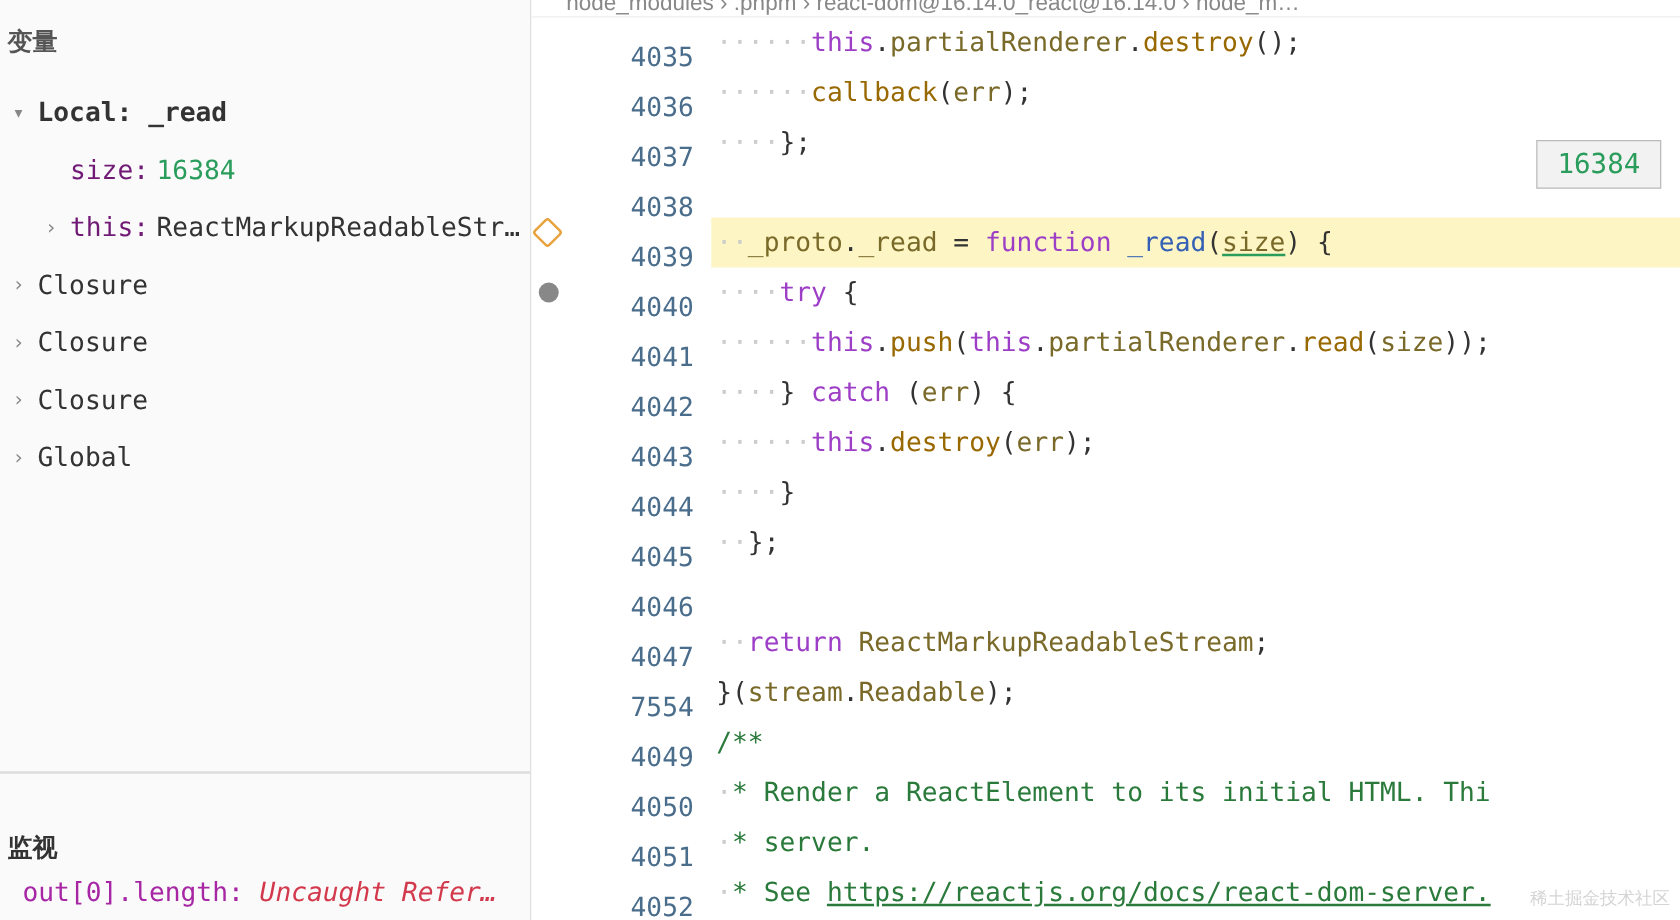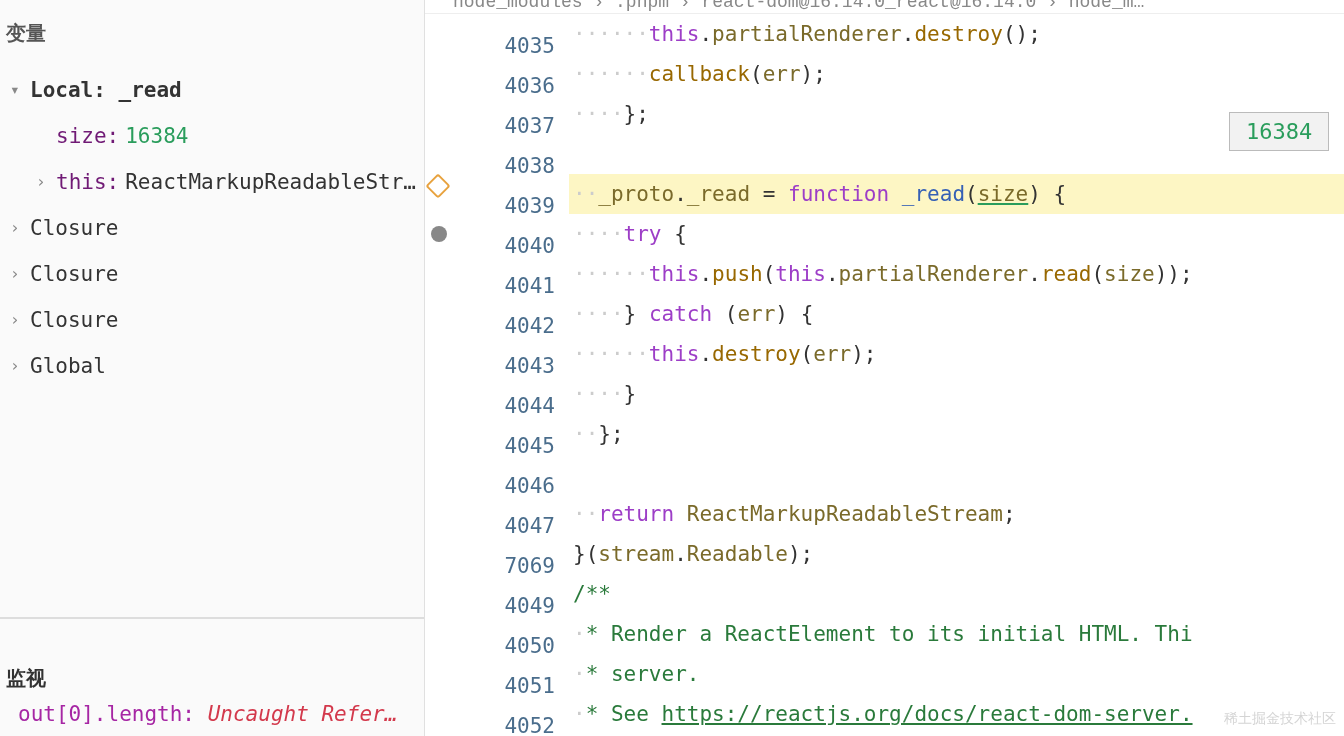--- a/index.html
+++ b/index.html
@@ -70,21 +70,21 @@
   display: flex;
   flex-direction: column;
   position: relative;
   overflow: hidden;
 }
 .breadcrumbs {
   height: 14px;
   padding-left: 28px;
   color: #888;
   font-size: 18px;
-  font-family: Liberation Mono, monospace;
+  font-family: Liberation Sans, sans-serif;
   border-bottom: 1px solid #eee;
   overflow: hidden;
   white-space: nowrap;
   line-height: 4px;
 }
 .code-area { flex:1; display:flex; overflow:hidden; }
 .gutter {
   width: 110px;
   text-align: right;
   padding-right: 14px;
@@ -236,21 +236,21 @@
         <div class="line-row">4038</div>
         <div class="line-row">4039</div>
         <div class="line-row">4040</div>
         <div class="line-row">4041</div>
         <div class="line-row">4042</div>
         <div class="line-row">4043</div>
         <div class="line-row">4044</div>
         <div class="line-row">4045</div>
         <div class="line-row">4046</div>
         <div class="line-row">4047</div>
-        <div class="line-row">7069</div>
+        <div class="line-row">7554</div>
         <div class="line-row">4049</div>
         <div class="line-row">4050</div>
         <div class="line-row">4051</div>
         <div class="line-row">4052</div>
       </div>
     <div class="code" id="code">
       <div class="tooltip">16384</div>
     <div class="line-row"><span class="ws">······</span><span class="kw">this</span><span class="punct">.</span><span class="prop">partialRenderer</span><span class="punct">.</span><span class="fn">destroy</span><span class="punct">();</span></div>
         <div class="line-row"><span class="ws">······</span><span class="fn">callback</span><span class="punct">(</span><span class="prop">err</span><span class="punct">);</span></div>
         <div class="line-row"><span class="ws">····</span><span class="punct">};</span></div>

